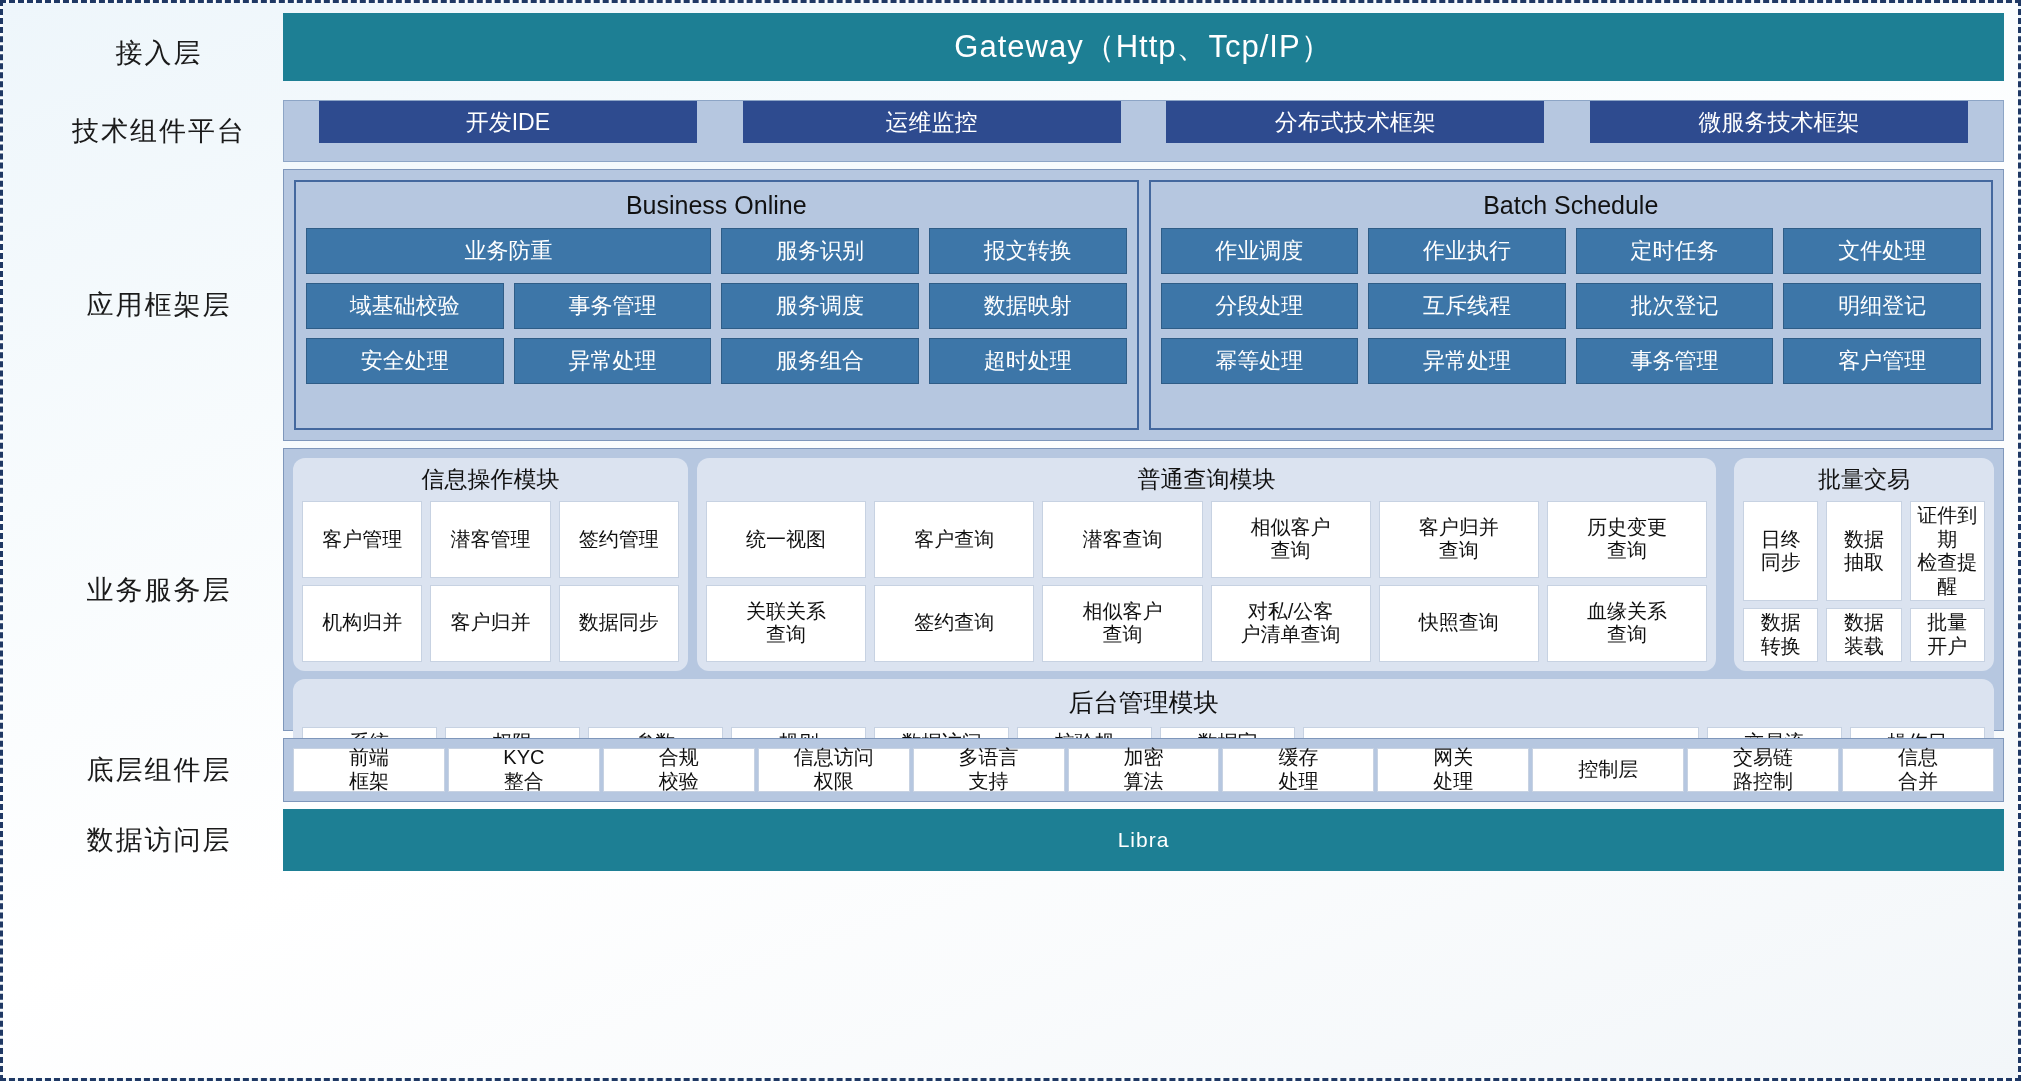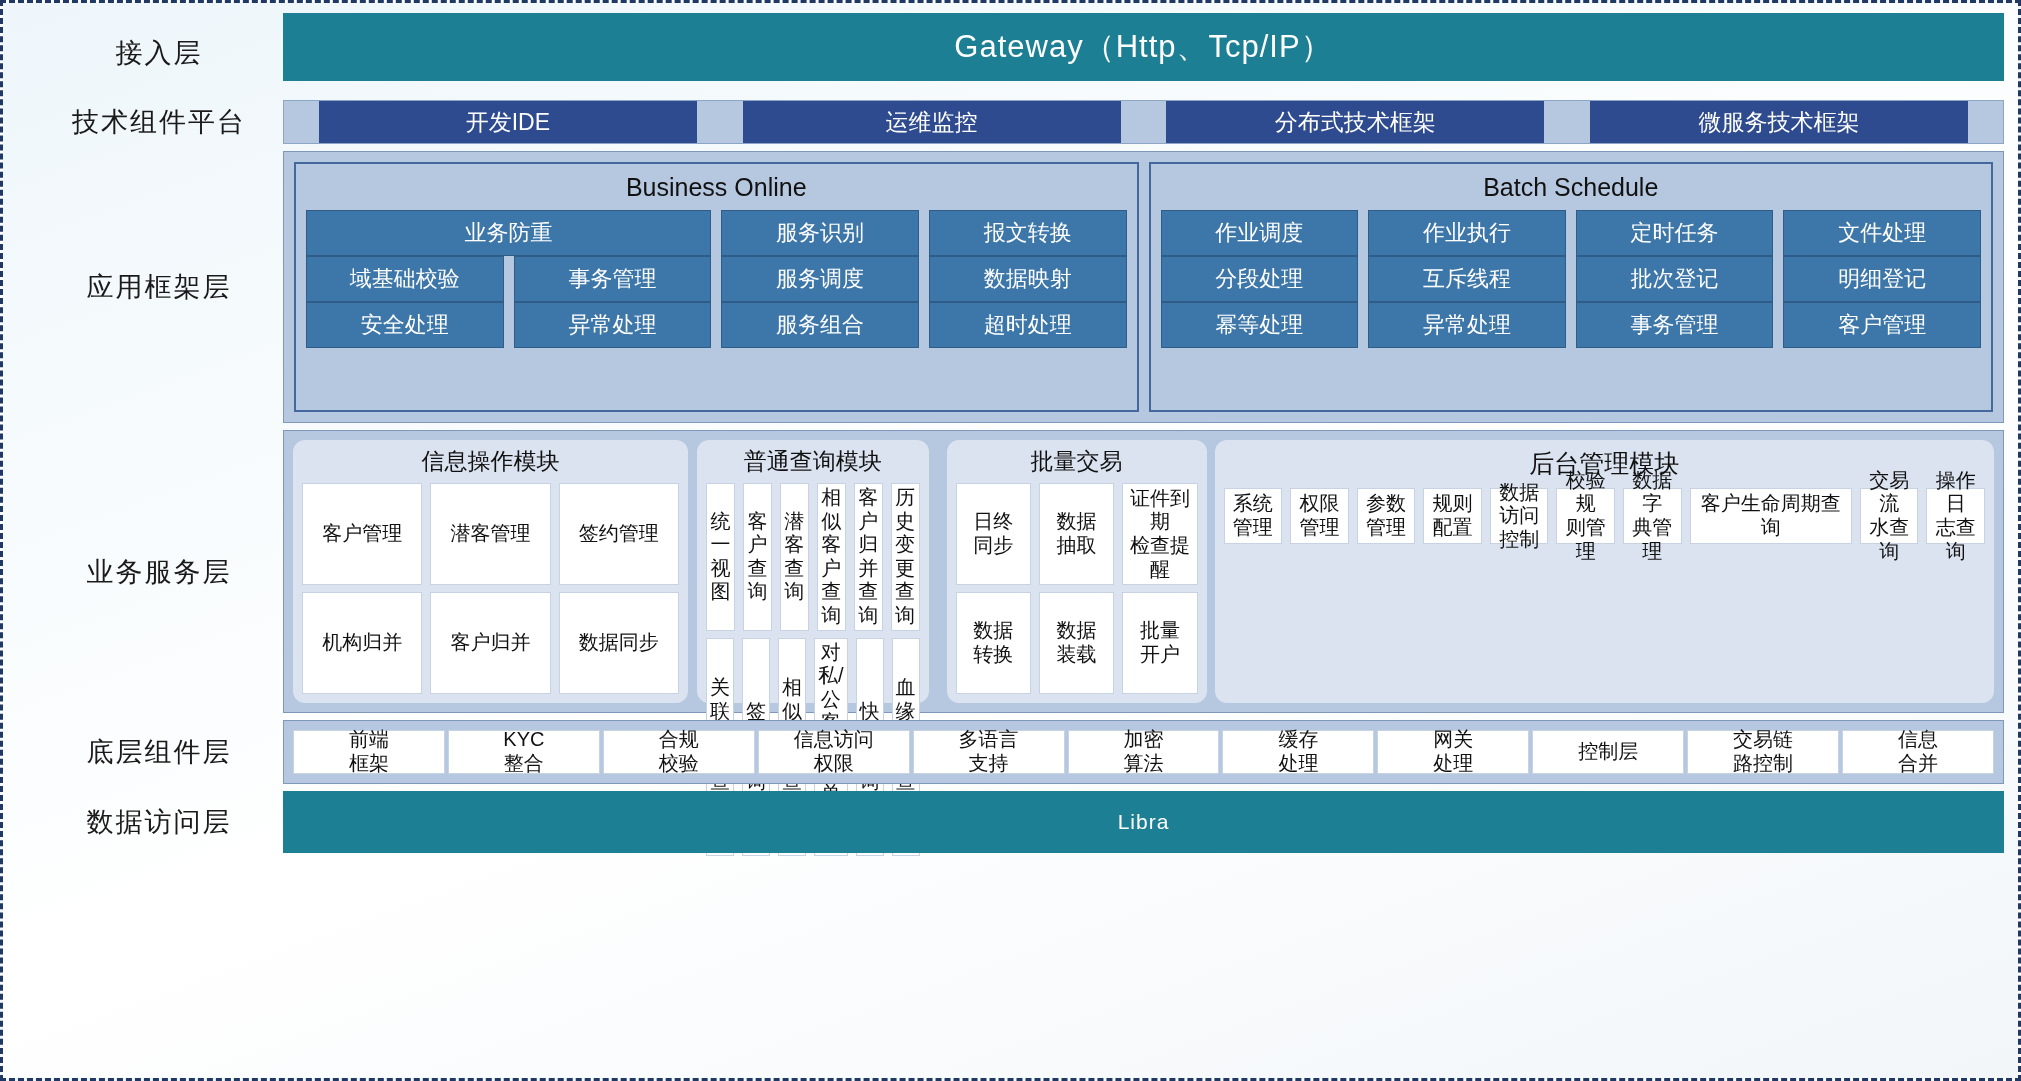--- a/index.html
+++ b/index.html
@@ -33,55 +33,55 @@
     flex:1; background: #1d7f94; color:#fff;
     display:flex; align-items:center; justify-content:center;
     font-size: 31px; letter-spacing: 1px;
   }
   .banner.gateway { height: 68px; }
   .banner.libra  { height: 62px; font-size: 21px; }
 
   
   .tech-strip {
     flex:1; background:#b6c7e0; border:1px solid #8da5c6;
-    display:flex; align-items:center; justify-content:space-around;
-    height: 44px; padding: 0 12px;
+    display:flex; align-items:flex-start; justify-content:space-around;
+    height: 62px; padding: 0 12px;
   }
   .tech-chip {
     background:#2e4b8f; color:#fff; font-size:23px;
     height: 42px; width: 22.3%;
     display:flex; align-items:center; justify-content:center;
   }
 
   
   .appfw-outer {
     flex:1; background:#b6c7e0; border:1px solid #7f97bb;
     padding: 10px; display:flex; gap: 10px; height: 272px;
   }
   .appfw-group {
     flex:1; background:#b6c7e0; border:2px solid #44689e;
     padding: 6px 10px 11px 10px; display:flex; flex-direction:column;
   }
   .group-title {
     text-align:center; font-size:25px; color:#111;
     padding: 3px 0 8px 0; font-family:"Liberation Sans",sans-serif;
   }
-  .fw-grid { display:flex; flex-direction:column; flex:1; }
+  .fw-grid { display:flex; flex-direction:column; gap:9px; flex:1; }
   .fw-row { display:flex; gap:10px; height:46px; }
   .fw-chip {
     background:#3d76a8; border:1px solid #2f5d87; color:#fff;
     font-size:22px; display:flex; align-items:center; justify-content:center;
     flex:1;
   }
   .fw-chip.wide2 { flex: 2.06; }
 
   
   .biz-outer {
     flex:1; background:#b6c7e0; border:1px solid #7f97bb;
-    padding: 9px; display:flex; flex-direction:row; gap:8px;
+    padding: 9px; display:flex; flex-direction:column; gap:8px;
     height: 283px;
   }
   .biz-top { display:flex; gap:9px; flex:1; }
   .biz-card {
     background:#dbe3f0; border-radius:12px;
     padding: 4px 9px 9px 9px; display:flex; flex-direction:column;
   }
   .biz-card .group-title { font-size:23px; padding: 2px 0 6px 0; }
   .card-grid { display:flex; flex-direction:column; gap:7px; flex:1; }
   .card-row { display:flex; gap:8px; flex:1; }

